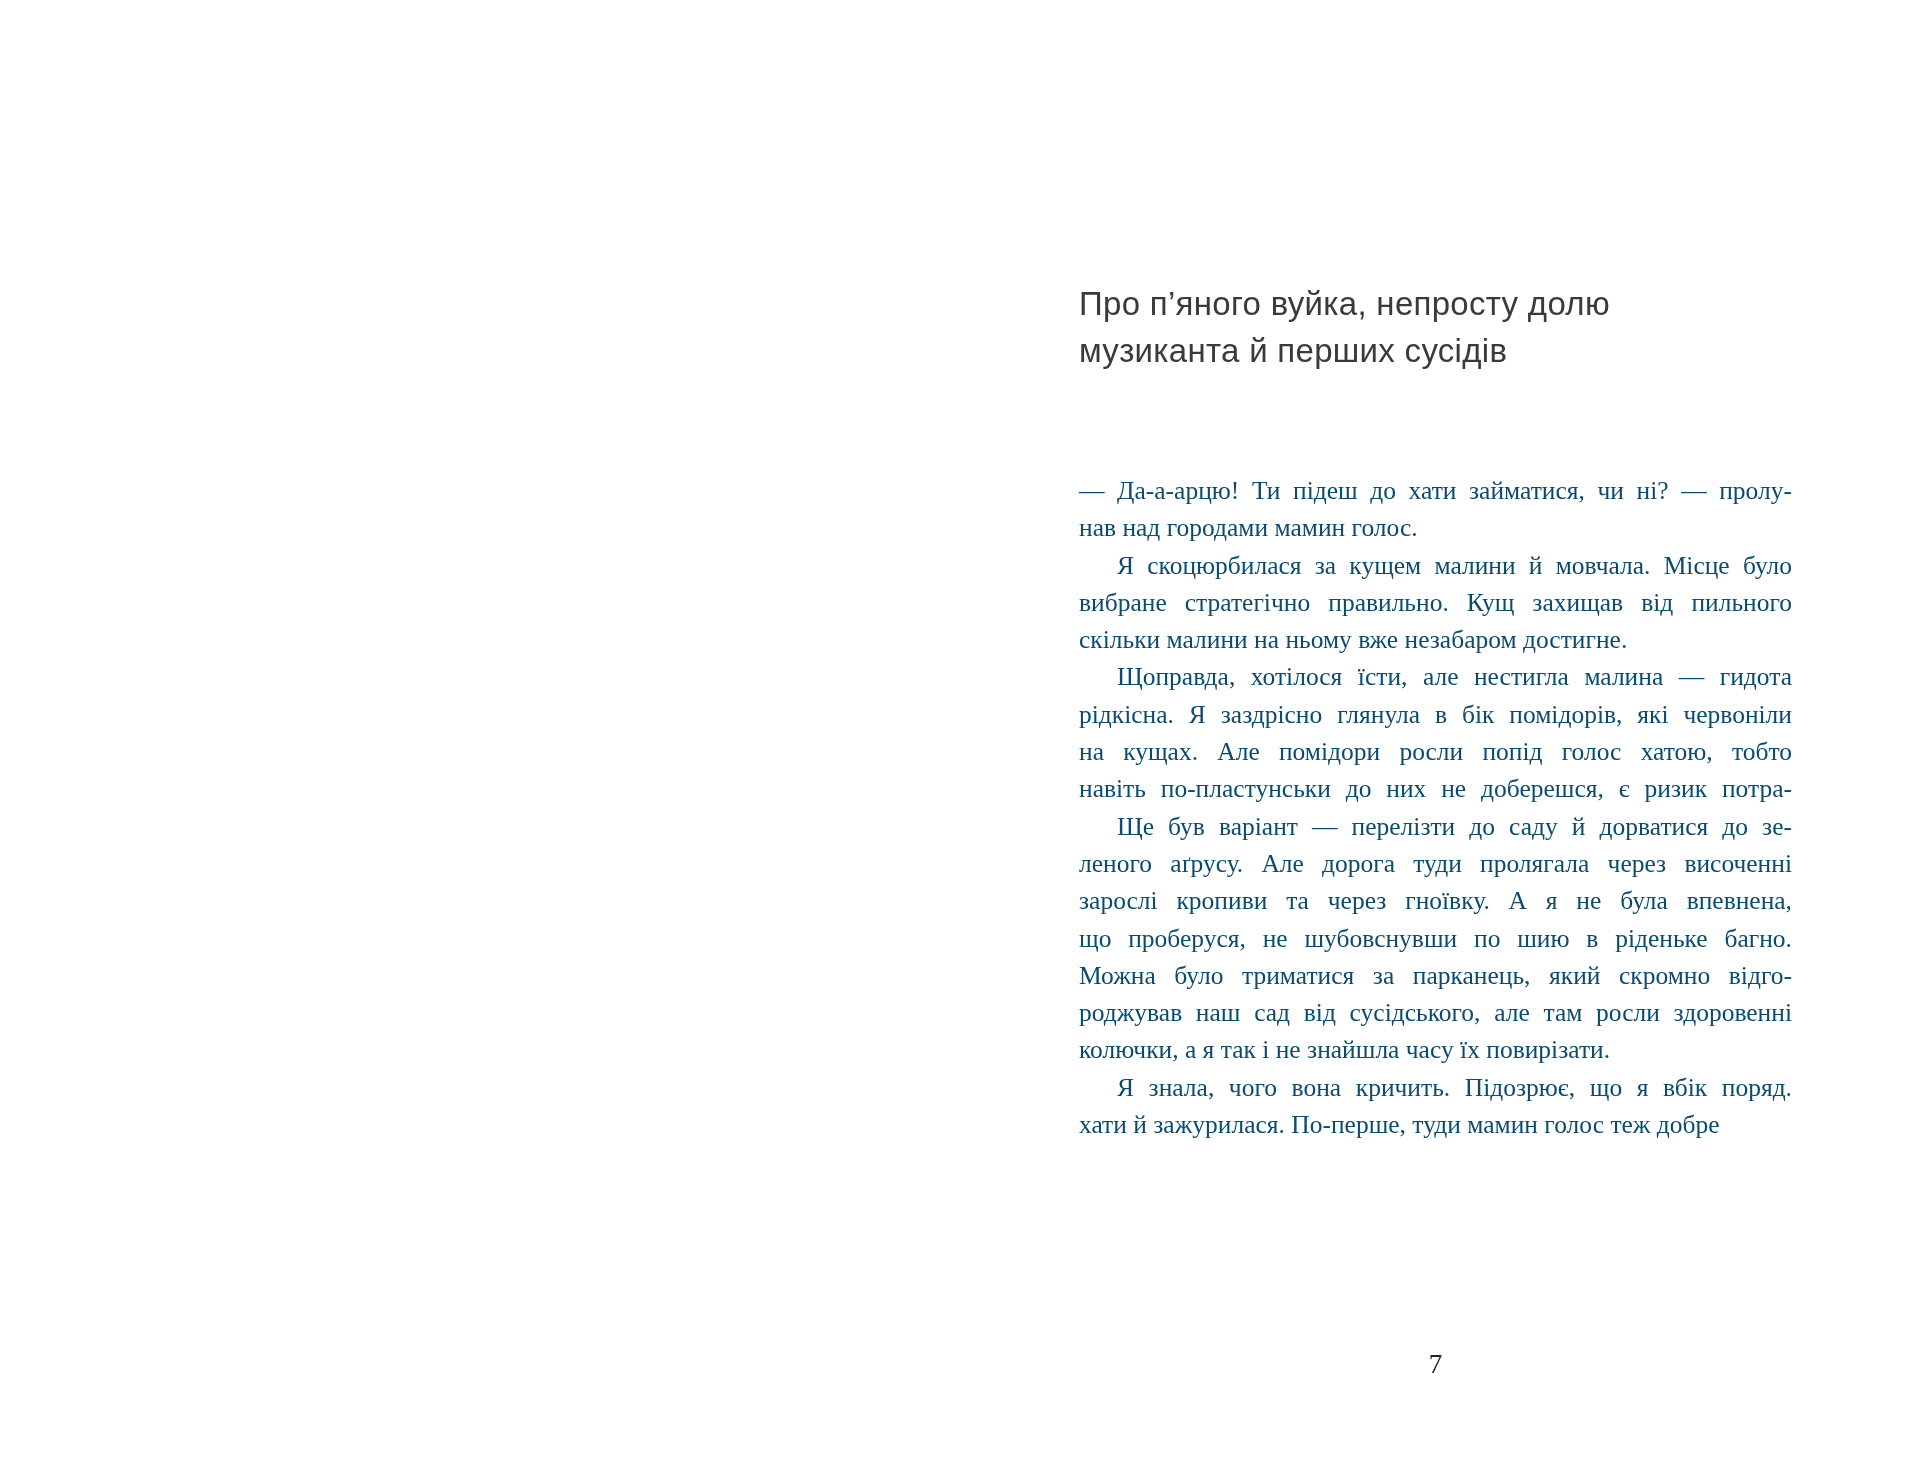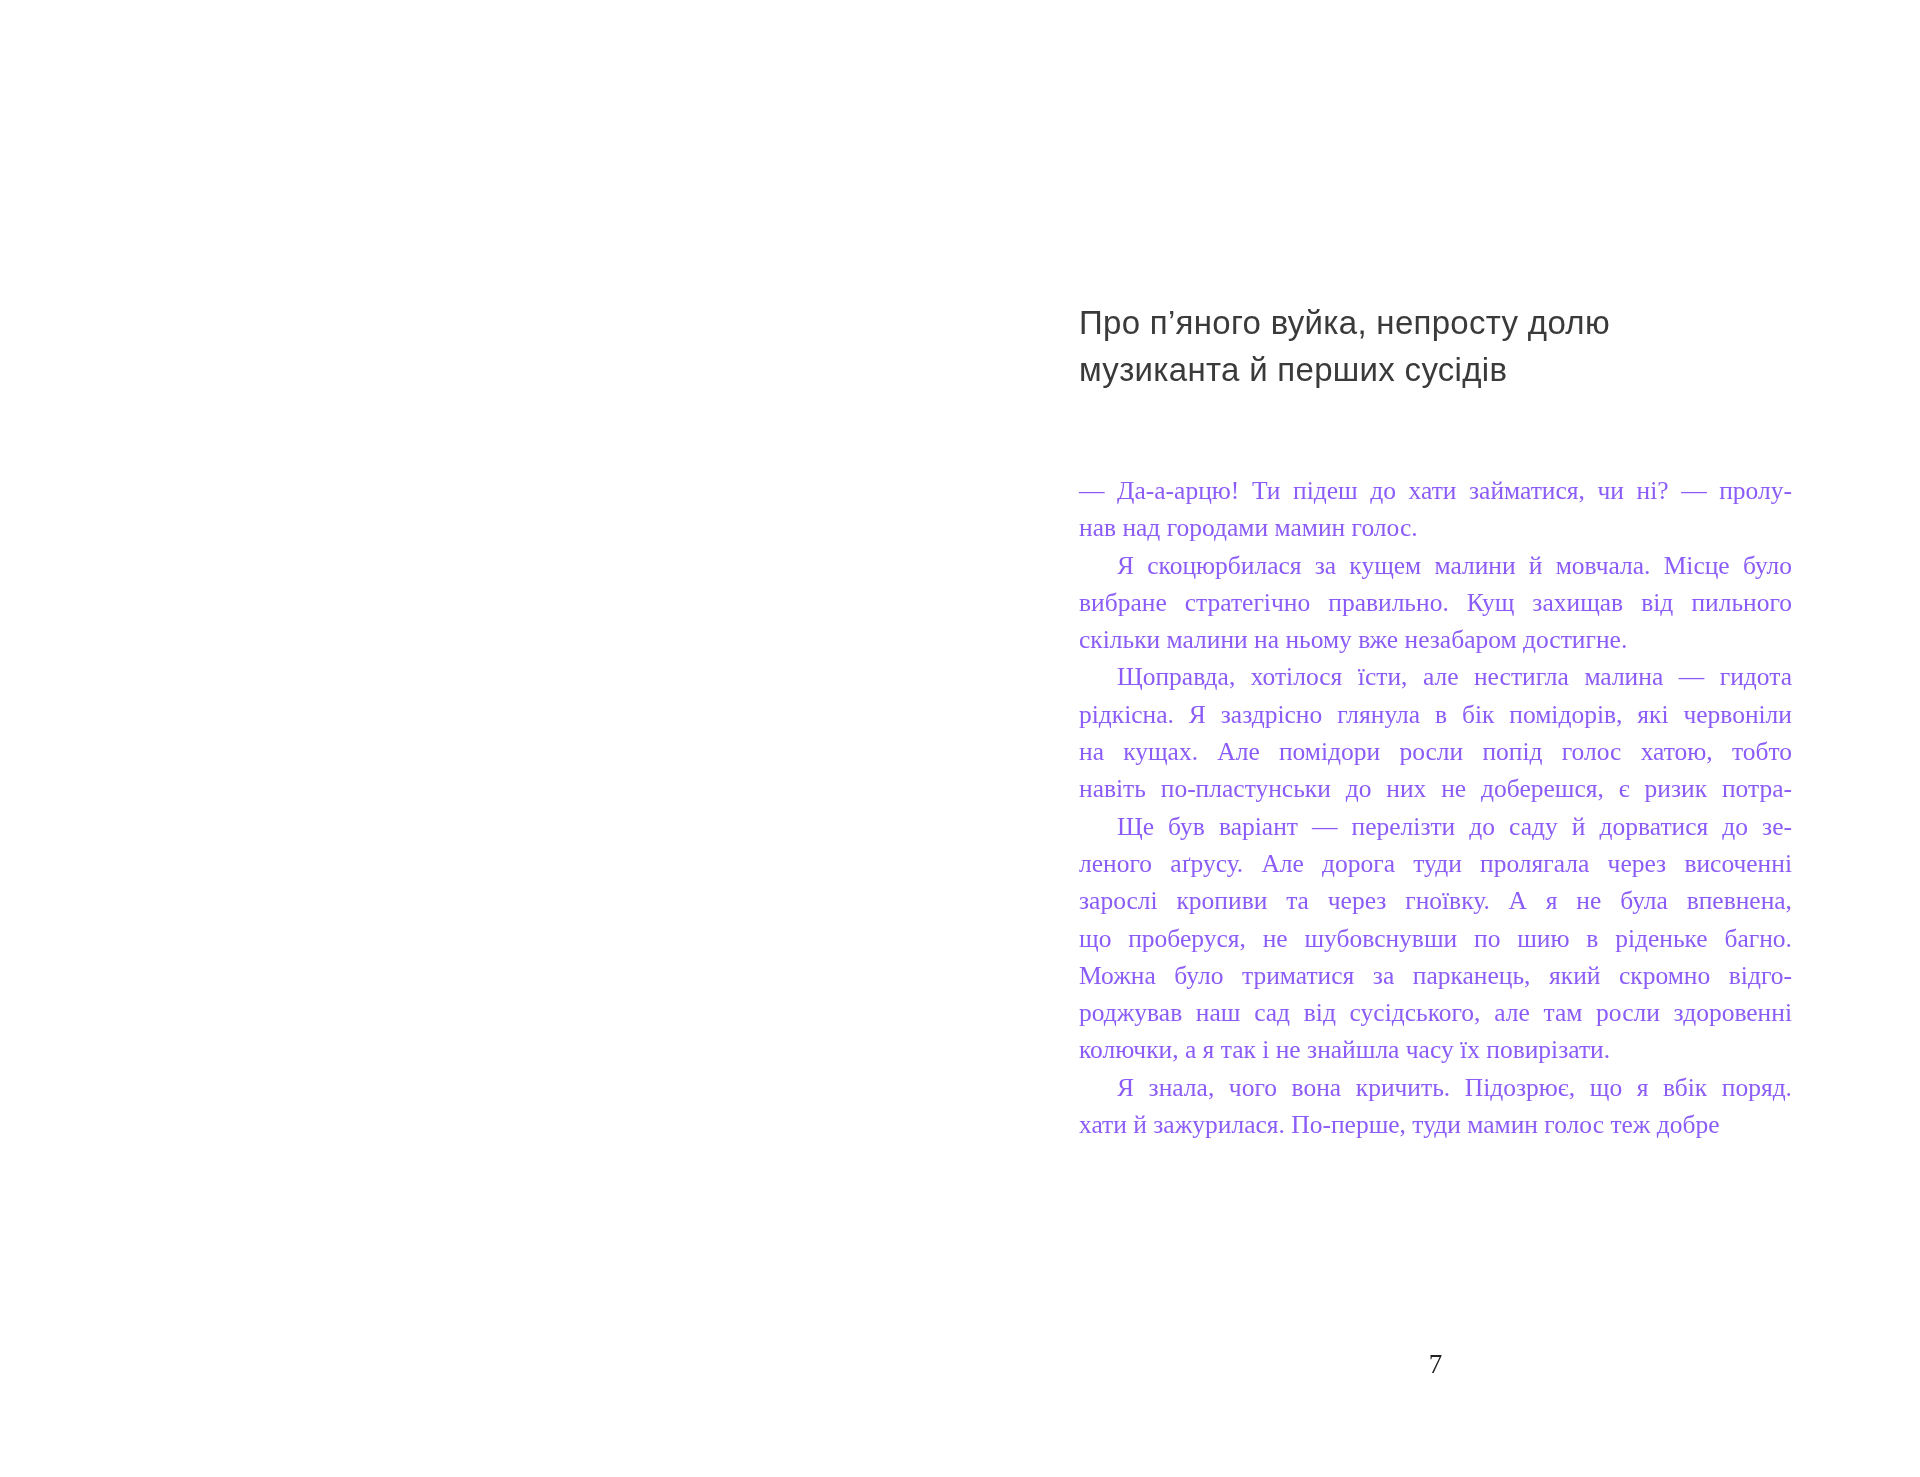--- a/index.html
+++ b/index.html
@@ -9,39 +9,39 @@
     position: relative;
     width: 1920px;
     height: 1477px;
     background: #ffffff;
     font-family: "Liberation Serif", serif;
   }
 
   .chapter-title {
     position: absolute;
     left: 1079px;
-    top: 299px;
+    top: 280px;
     width: 713px;
     margin: 0;
     font-family: "Liberation Sans", sans-serif;
     font-weight: 500;
     font-size: 33px;
     line-height: 47px;
     letter-spacing: 0.3px;
     color: #3a3a3a;
   }
 
   .body-text {
     position: absolute;
     left: 1079px;
     top: 472px;
     width: 713px;
     font-size: 25.5px;
     line-height: 37.3px;
-    color: #8b5cf6;
+    color: #0c4a6e;
   }
 
   .line {
     text-align: justify;
     text-align-last: justify;
   }
   .line.par-last {
     text-align-last: left;
   }
   .line.indent {

